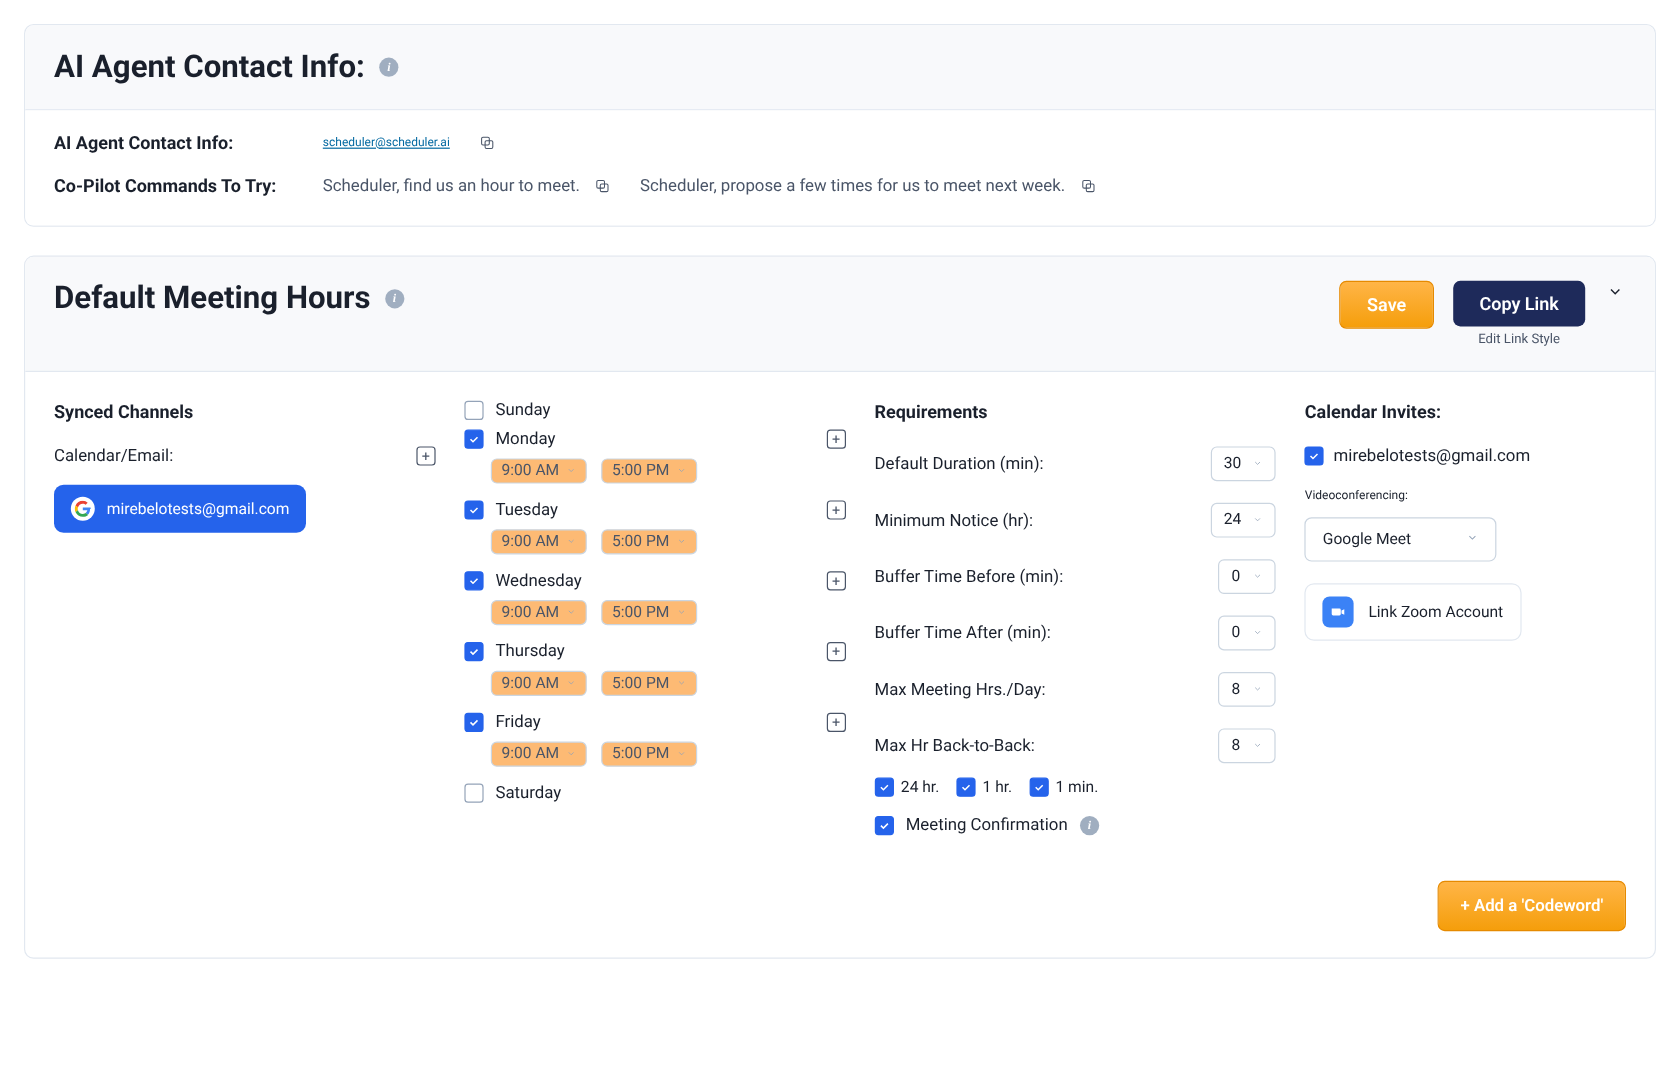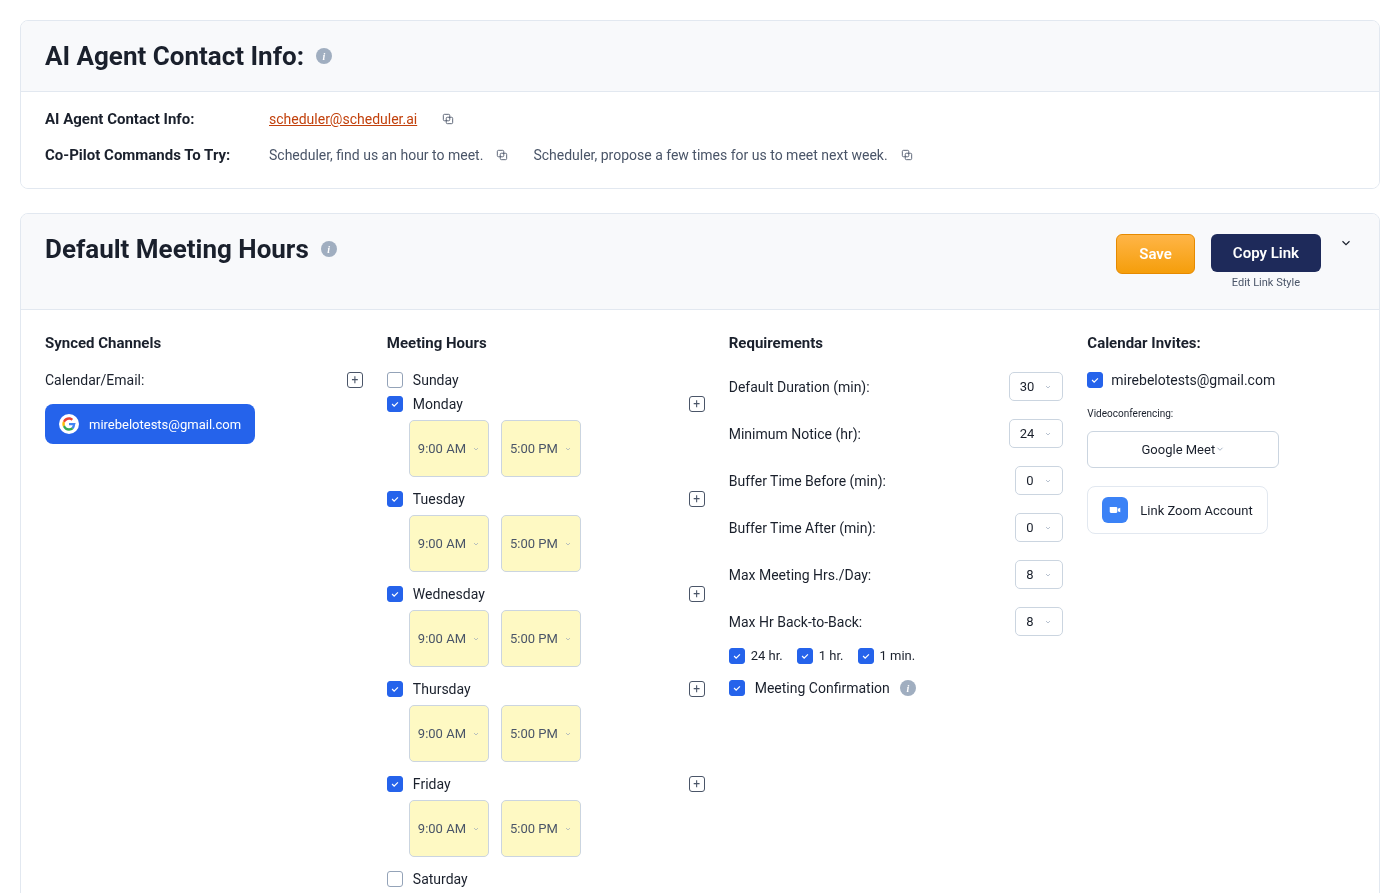--- a/index.html
+++ b/index.html
@@ -4,21 +4,21 @@
 <style>
 * { box-sizing: border-box; margin: 0; padding: 0; font-family: -apple-system, BlinkMacSystemFont, "Segoe UI", Roboto, Helvetica, Arial, sans-serif; }
 body { background: #fff; color: #1a202c; padding: 20px; font-size: 14px; }
 .card { border: 1px solid #e2e8f0; border-radius: 8px; margin-bottom: 24px; overflow: hidden; }
 .card-header { padding: 20px 24px; border-bottom: 1px solid #e2e8f0; background: #f8f9fb; display: flex; align-items: center; }
 .card-header h1 { font-size: 26px; font-weight: 700; color: #1a202c; display: inline-flex; align-items: center; gap: 12px;}
 .card-body { padding: 18px 24px 6px; background:#fff;}
 .info-icon { width: 16px; height: 16px; border-radius: 50%; background: #a0aec0; color: #fff; display: inline-flex; align-items: center; justify-content: center; font-size: 10px; font-weight: bold; font-style: italic; font-family: Georgia, serif; }
 .row { display: flex; align-items: center; margin-bottom: 18px; gap: 24px; flex-wrap: wrap;}
 .label-strong { font-weight: 700; font-size: 15px; min-width: 200px; }
-.link { color: #c2410c; text-decoration: underline; font-size: 14px; }
+.link { color: #0369a1; text-decoration: underline; font-size: 10px; }
 .copy-icon { width: 14px; height: 14px; display: inline-block; position: relative; cursor: pointer; }
 .copy-icon svg { width: 14px; height: 14px; stroke: #4a5568; fill: none; stroke-width: 1.5;}
 .cmd { display: inline-flex; align-items: center; gap: 12px; color: #4a5568; font-size: 14px; }
 .header-flex { display: flex; align-items: flex-start; justify-content: space-between; width: 100%;}
 .header-actions { display: flex; gap: 16px; align-items: flex-start; }
 .btn { border: none; padding: 10px 22px; border-radius: 6px; font-weight: 600; font-size: 15px; cursor: pointer; }
 .btn-save { background: linear-gradient(180deg,#ffb547,#f59e0b); color: #fff; border:1px solid #e68a00; }
 .btn-copy { background: #1e2a5a; color: #fff; text-align: center; }
 .btn-col { display:flex; flex-direction:column; align-items:center; gap:4px;}
 .edit-link { font-size: 11px; color: #4a5568; cursor:pointer; }
@@ -27,31 +27,31 @@
 .cols { display: grid; grid-template-columns: 0.95fr 0.95fr 1fr 0.8fr; gap: 24px; padding: 24px; }
 .col h3 { font-size: 15px; font-weight: 700; margin-bottom: 20px; }
 .subrow { display:flex; align-items:center; justify-content:space-between; margin-bottom: 16px; font-size:14px; color:#1a202c;}
 .plus-box { width: 16px; height:16px; border:1.5px solid #4a5568; border-radius:3px; display:flex; align-items:center; justify-content:center; font-size:12px; color:#4a5568; cursor:pointer; line-height:1;}
 .pill { background: #2563eb; color:#fff; padding: 10px 14px; border-radius: 8px; display:inline-flex; align-items:center; gap:10px; font-size:13px; cursor:pointer;}
 .g-icon { width:20px; height:20px; border-radius:50%; background:#fff; display:flex; align-items:center; justify-content:center;}
 .day-row { display:flex; align-items:center; gap:10px; margin-bottom: 8px;}
 .day-row .chk { flex:0 0 auto;}
 .day-row .dayname { flex:1; font-size:14px; }
 .day-times { display:flex; gap:12px; margin: 6px 0 14px 22px;}
-.time-select { border:1px solid #cbd5e0; border-radius:5px; padding:20px 8px; font-size:13px; color:#4a5568; background:#fef9c3; display:inline-flex; align-items:center; gap:6px; cursor:pointer; min-width:80px; justify-content:space-between;}
+.time-select { border:1px solid #cbd5e0; border-radius:5px; padding:2px 8px; font-size:13px; color:#4a5568; background:#fdba74; display:inline-flex; align-items:center; gap:6px; cursor:pointer; min-width:80px; justify-content:space-between;}
 .time-select .tiny-caret svg{ width:8px; height:8px; stroke:#94a3b8; fill:none; stroke-width:2;}
 .req-row { display:flex; align-items:center; justify-content:space-between; margin-bottom: 18px; font-size:14px;}
 .sel { border:1px solid #cbd5e0; border-radius:5px; padding:6px 10px; font-size:13px; background:#fff; display:inline-flex; align-items:center; gap:10px; cursor:pointer; min-width:48px; justify-content:space-between;}
 .sel .tiny-caret svg{ width:8px; height:8px; stroke:#94a3b8; fill:none; stroke-width:2;}
 .chk { width:16px; height:16px; border:1.5px solid #94a3b8; border-radius:3px; display:inline-flex; align-items:center; justify-content:center; cursor:pointer; flex:0 0 auto;}
 .chk.checked { background:#2563eb; border-color:#2563eb;}
 .chk.checked svg { width:10px; height:10px; stroke:#fff; fill:none; stroke-width:3;}
 .inline-chks { display:flex; gap:14px; align-items:center; margin: -6px 0 16px 0;}
-.inline-chks .opt { display:inline-flex; gap:6px; font-size:13px;}
-.video-sel { border:1px solid #cbd5e0; border-radius:6px; padding:10px 14px; font-size:13px; display:flex; justify-content:center; align-items:center; cursor:pointer; margin-bottom:18px; width: 192px;}
+.inline-chks .opt { display:inline-flex; align-items:center; gap:6px; font-size:13px;}
+.video-sel { border:1px solid #cbd5e0; border-radius:6px; padding:10px 14px; font-size:13px; display:flex; justify-content:space-between; align-items:center; cursor:pointer; margin-bottom:18px; width: 160px;}
 .zoom-btn { border:1px solid #e2e8f0; border-radius:8px; padding:10px 14px; display:inline-flex; align-items:center; gap:12px; font-size:13px; cursor:pointer; background:#fff;}
 .zoom-icon { width:26px; height:26px; background:#3b82f6; border-radius:6px; display:flex; align-items:center; justify-content:center;}
 .zoom-icon svg { width:14px; height:14px; fill:#fff;}
 .footer-row { display:flex; justify-content:flex-end; padding: 14px 24px 22px;}
 .btn-codeword { background: linear-gradient(180deg,#ffb547,#f59e0b); color:#fff; border:1px solid #e68a00; padding:12px 18px; border-radius:6px; font-weight:600; font-size:14px; cursor:pointer;}
 .confirm-row { display:flex; gap:10px; font-size:14px;}
 .cal-row { display:flex; align-items:center; gap:8px; font-size:14px; margin-bottom:20px;}
 .sub-label{ font-size:10px; margin-bottom:12px;}
 </style>
 </head>
@@ -132,21 +132,20 @@
               <path fill="#4285F4" d="M46.5 24.5c0-1.6-.1-2.8-.4-4.1H24v7.8h12.8c-.3 2.2-1.7 5.4-5 7.6l6.7 5.2c4-3.7 6.3-9.3 6.3-16.5z"></path>
               <path fill="#FBBC05" d="M10.2 28.1c-.5-1.3-.7-2.7-.7-4.1s.3-2.8.7-4.1l-6.9-5.4C1.8 17.6 1 20.7 1 24s.8 6.4 2.3 9.5l6.9-5.4z"></path>
               <path fill="#34A853" d="M24 47c6.2 0 11.4-2 15.2-5.6l-6.7-5.2c-1.8 1.3-4.4 2.3-8.5 2.3-6.6 0-12.1-4.5-13.8-10.6l-6.9 5.4C6.9 41.4 14.8 47 24 47z"></path>
             </svg>
         </span>
         <span>mirebelotests@gmail.com</span>
       </div>
     </div>
 
     <div class="col">
-      <h3>Meeting Hours</h3>
       <div id="days-container">
           <div class="day-row">
             <span class="chk"></span>
             <span class="dayname">Sunday</span>
           </div>
           <div class="day-row">
             <span class="chk checked">
               <svg viewBox="0 0 24 24">
                 <polyline points="5 12 10 17 19 8"></polyline>
               </svg>

